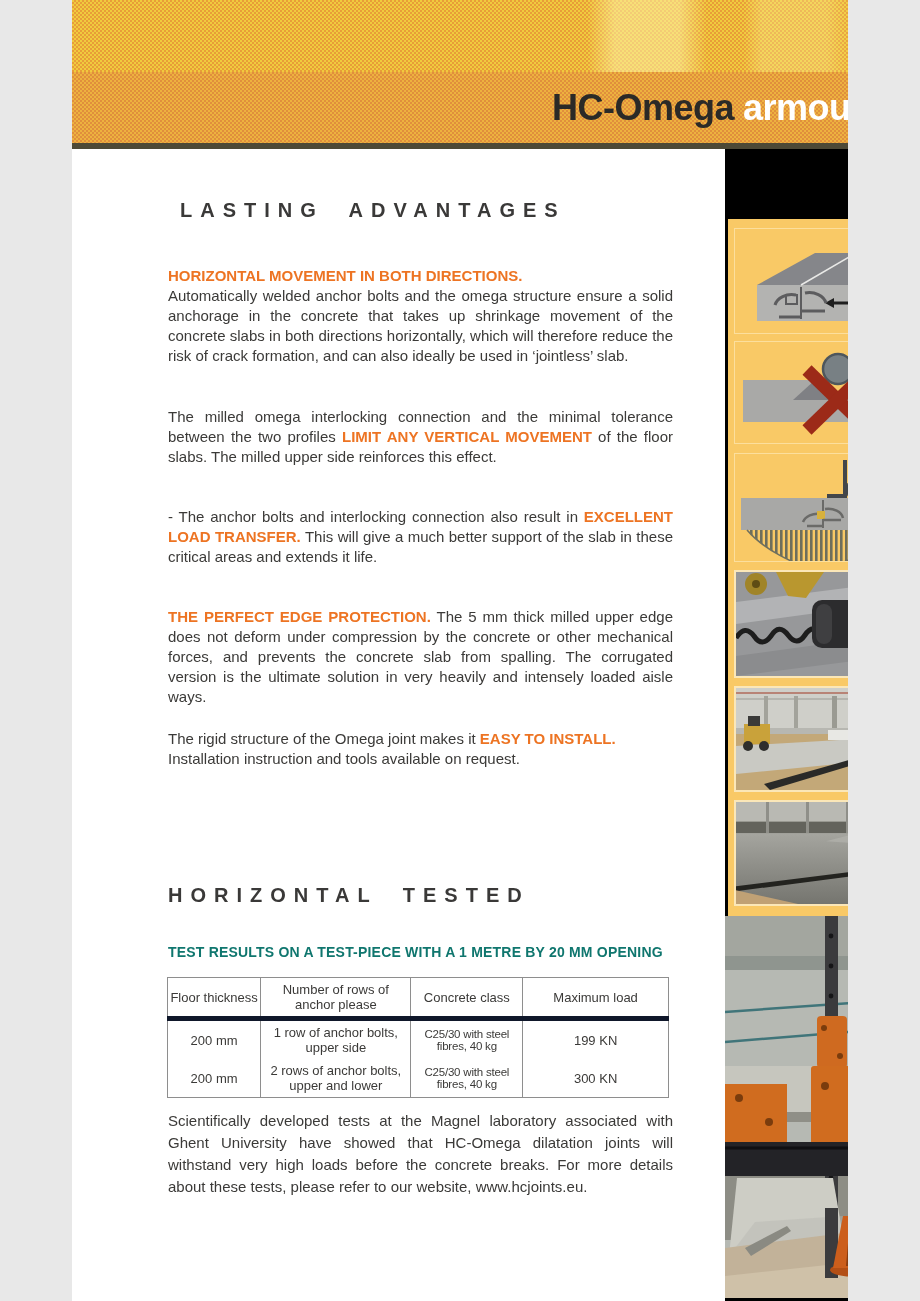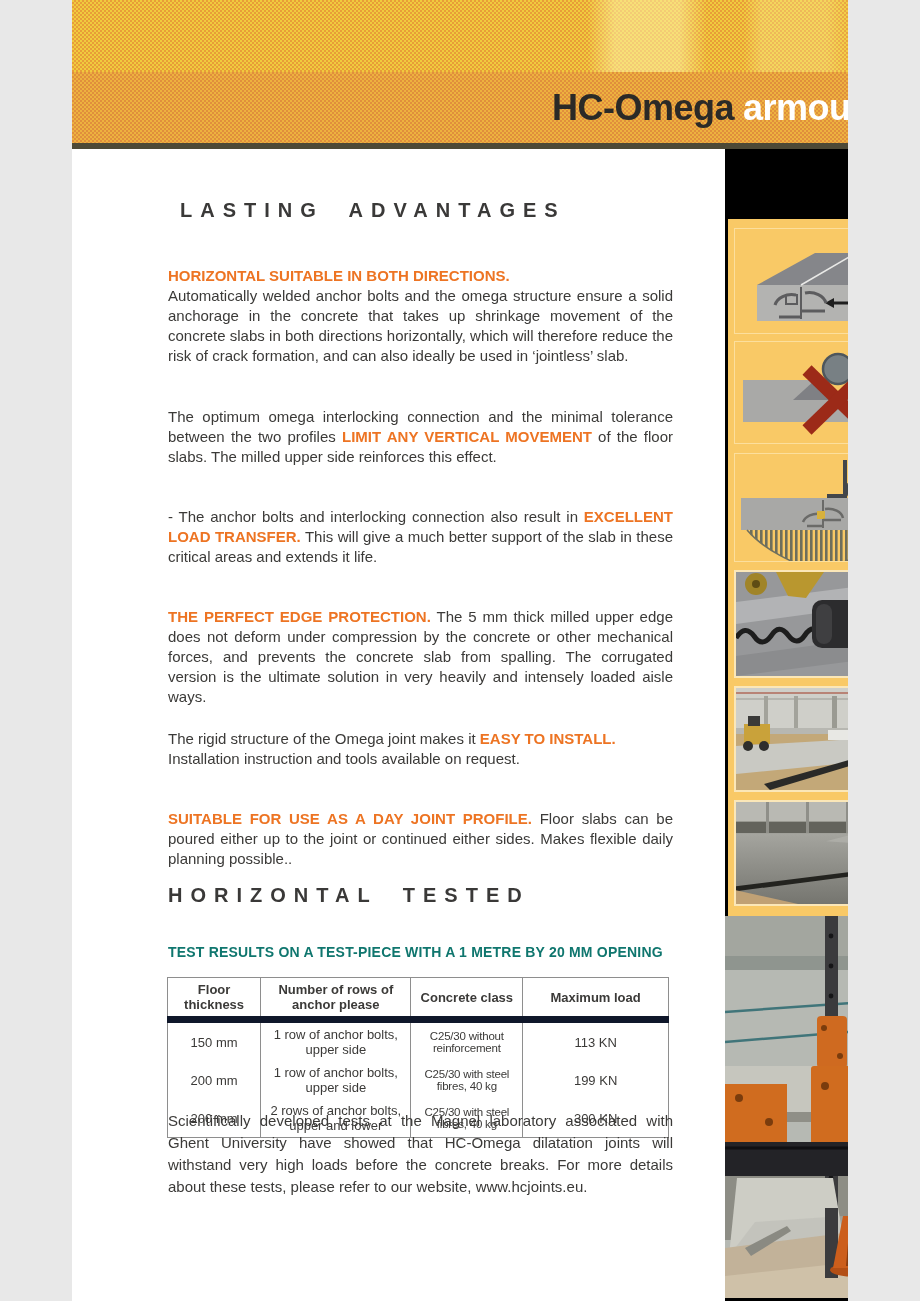--- a/index.html
+++ b/index.html
@@ -26,21 +26,21 @@
   .h-spread{left:96px;width:520px;font-size:20px;font-weight:700;color:#3a3938;
             letter-spacing:8px;word-spacing:12px;white-space:nowrap;}
   .para{left:96px;width:505px;font-size:15px;line-height:20px;text-align:justify;color:#3b3a38;}
   .accent{color:#ed7423;font-weight:700;}
   .lead-line{display:block;}
   .tbl-caption{left:96px;width:520px;font-size:14px;font-weight:700;color:#0f766e;letter-spacing:.2px;}
   table.results{position:absolute;left:95px;top:977px;width:502px;border-collapse:collapse;
                 border:1px solid #8e8e8e;table-layout:fixed;}
   .results th,.results td{border-left:1px solid #8e8e8e;border-right:1px solid #8e8e8e;
        text-align:center;vertical-align:middle;font-size:13px;color:#3b3a38;padding:4px 2px;}
-  .results thead th{border-bottom:7px solid #0f172a;font-weight:700;height:17px;}
+  .results thead th{border-bottom:5px solid #0f172a;font-weight:400;height:17px;}
   .results td{font-weight:400;}
   .results td:nth-child(3){font-size:11.5px;letter-spacing:-.2px;}
   .results col.c1{width:18.6%}.results col.c2{width:30%}.results col.c3{width:22.3%}.results col.c4{width:29.1%}
   .closing{left:96px;top:1110px;width:505px;font-size:15px;line-height:22px;text-align:justify;}
   
   .sidebar{position:absolute;left:653px;top:149px;width:267px;height:1152px;background:#000000;}
   .panel{position:absolute;left:3px;top:70px;width:220px;height:697px;background:#f9c966;}
   .fig{position:absolute;left:6px;width:208px;overflow:hidden;}
   .fig svg{display:block;width:100%;height:100%;}
   .diag{border:1px solid #fcdf9d;box-sizing:border-box;background:#f9c966;}
@@ -61,43 +61,40 @@
 
   <div class="hdr-top"></div>
   <div class="hdr-band">
     <span class="t1">HC-Omega</span><span class="t2">armour joint</span>
   </div>
   <div class="hdr-rule"></div>
 
   <div class="abs h-spread" style="top:199px;margin-left:12px;">LASTING ADVANTAGES</div>
 
   <div class="abs para" style="top:266px;">
-    <span class="accent lead-line">HORIZONTAL SUITABLE IN BOTH DIRECTIONS.</span><span>Automatically welded anchor bolts and the omega structure ensure a solid anchorage in the concrete that takes up shrinkage movement  of the concrete slabs in both directions horizontally, which will therefore reduce the risk of crack formation, and can also ideally be used in ‘jointless’ slab.</span>
+    <span class="accent lead-line">HORIZONTAL MOVEMENT IN BOTH DIRECTIONS.</span><span>Automatically welded anchor bolts and the omega structure ensure a solid anchorage in the concrete that takes up shrinkage movement  of the concrete slabs in both directions horizontally, which will therefore reduce the risk of crack formation, and can also ideally be used in ‘jointless’ slab.</span>
   </div>
 
   <div class="abs para" style="top:407px;">
-    <span>The optimum omega interlocking connection and the minimal tolerance between the two profiles </span><span class="accent">LIMIT ANY VERTICAL MOVEMENT</span><span>  of the floor slabs. The milled upper side reinforces this effect.</span>
+    <span>The milled omega interlocking connection and the minimal tolerance between the two profiles </span><span class="accent">LIMIT ANY VERTICAL MOVEMENT</span><span>  of the floor slabs. The milled upper side reinforces this effect.</span>
   </div>
 
   <div class="abs para" style="top:507px;">
     <span>- The anchor bolts and interlocking connection also result in </span><span class="accent">EXCELLENT LOAD TRANSFER.</span><span> This will give a much better support of the slab in these critical areas and extends it life.</span>
   </div>
 
   <div class="abs para" style="top:607px;">
     <span class="accent">THE PERFECT EDGE PROTECTION.</span><span> The 5 mm thick milled upper edge does not deform under compression by the concrete or other mechanical forces, and prevents the concrete slab from spalling. The corrugated version is the ultimate solution in very heavily and intensely loaded aisle ways.</span>
   </div>
 
   <div class="abs para" style="top:729px;">
     <span>The rigid structure of the Omega joint makes it </span><span class="accent">EASY TO INSTALL.</span><br>
     <span>Installation instruction and tools available on request.</span>
   </div>
 
-  <div class="abs para" style="top:809px;">
-    <span class="accent">SUITABLE FOR USE AS A DAY JOINT PROFILE.</span><span> Floor slabs can be poured either up to the joint or continued either sides. Makes flexible daily planning possible..</span>
-  </div>
 
   <div class="abs h-spread" style="top:884px;">HORIZONTAL TESTED</div>
 
   <div class="abs tbl-caption" style="top:944px;">TEST RESULTS ON A TEST-PIECE WITH A 1 METRE BY 20 MM OPENING</div>
 
   <table class="results">
     <colgroup>
         <col class="c1">
         <col class="c2">
         <col class="c3">
@@ -105,26 +102,20 @@
       </colgroup>
     <thead>
       <tr>
         <th>Floor thickness</th>
         <th>Number of rows of anchor please</th>
         <th>Concrete class</th>
         <th>Maximum load</th>
       </tr>
     </thead>
     <tbody>
-      <tr>
-        <td>150 mm</td>
-        <td>1 row of anchor bolts, upper side</td>
-        <td>C25/30 without reinforcement</td>
-        <td>113 KN</td>
-      </tr>
       <tr>
         <td>200 mm</td>
         <td>1 row of anchor bolts, upper side</td>
         <td>C25/30 with steel fibres, 40 kg</td>
         <td>199 KN</td>
       </tr>
       <tr>
         <td>200 mm</td>
         <td>2 rows of anchor bolts, upper and lower</td>
         <td>C25/30 with steel fibres, 40 kg</td>

